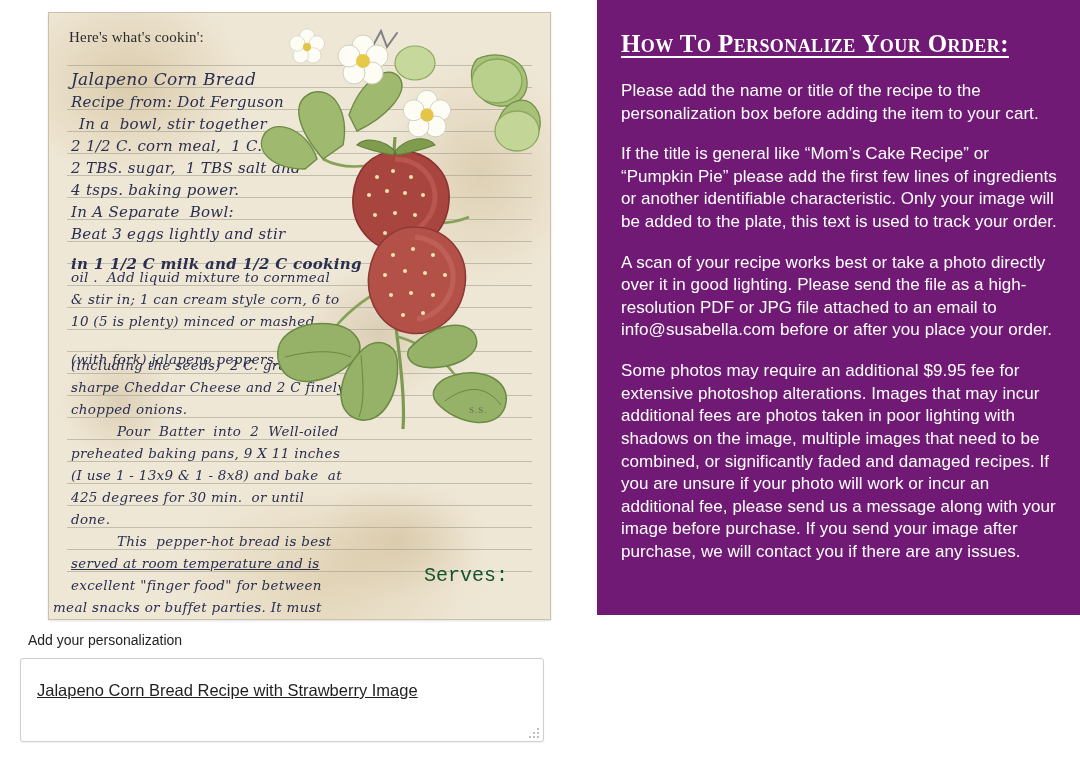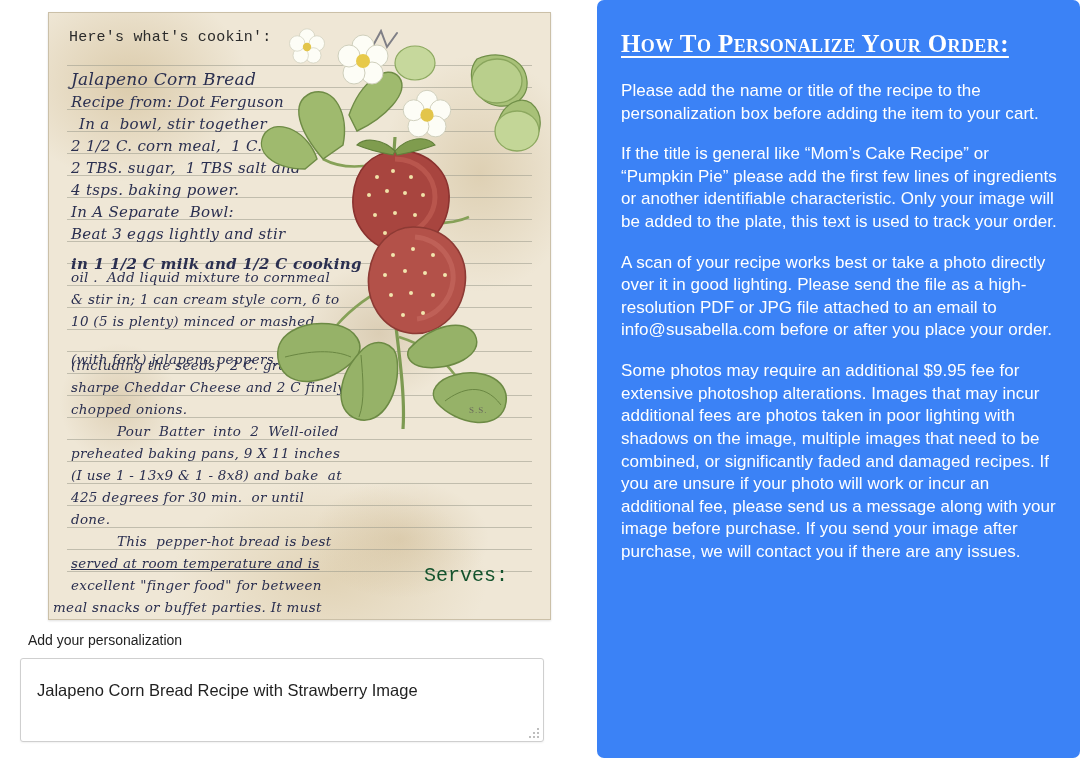--- a/index.html
+++ b/index.html
@@ -63,21 +63,21 @@
     right: 18px;
     height: 1px;
     background: #9b9a8d;
     opacity: .55;
   }
 
   .card-head {
     position: absolute;
     left: 20px;
     top: 16px;
-    font-family: Liberation Mono, monospace;
+    font-family: Liberation Serif, serif;
     font-size: 15px;
     color: #2b2b2b;
     letter-spacing: .2px;
   }
 
   .hand {
     position: absolute;
     font-family: "DejaVu Serif", serif;
     font-style: italic;
     color: #2a2f50;
@@ -149,45 +149,45 @@
   .textarea-value {
     position: absolute;
     left: 16px;
     top: 22px;
     right: 28px;
     font-size: 16.5px;
     color: #1f1f1f;
     line-height: 1.2;
     white-space: nowrap;
     overflow: hidden;
+    text-decoration: underline;
   }
   .resize-grip {
     position: absolute;
     right: 4px;
     bottom: 3px;
     width: 12px;
     height: 12px;
     opacity: .55;
   }
   .resize-grip i {
     position: absolute;
     width: 2px; height: 2px;
     background: #8a8a8a;
     display: block;
   }
 
   
   .right-pane {
     width: 483px;
-    height: 758px;
+    height: 615px;
     flex: 0 0 483px;
-    background: #3b82f6;
+    background: #701a75;
     color: #ffffff;
     padding: 30px 18px 10px 24px;
-    border-radius: 7px;
   }
   .right-title {
     font-family: "Liberation Serif", serif;
     font-size: 25px;
     font-variant: small-caps;
     letter-spacing: .4px;
     text-decoration: underline;
     text-underline-offset: 4px;
     margin: 0 0 22px 0;
     white-space: nowrap;

